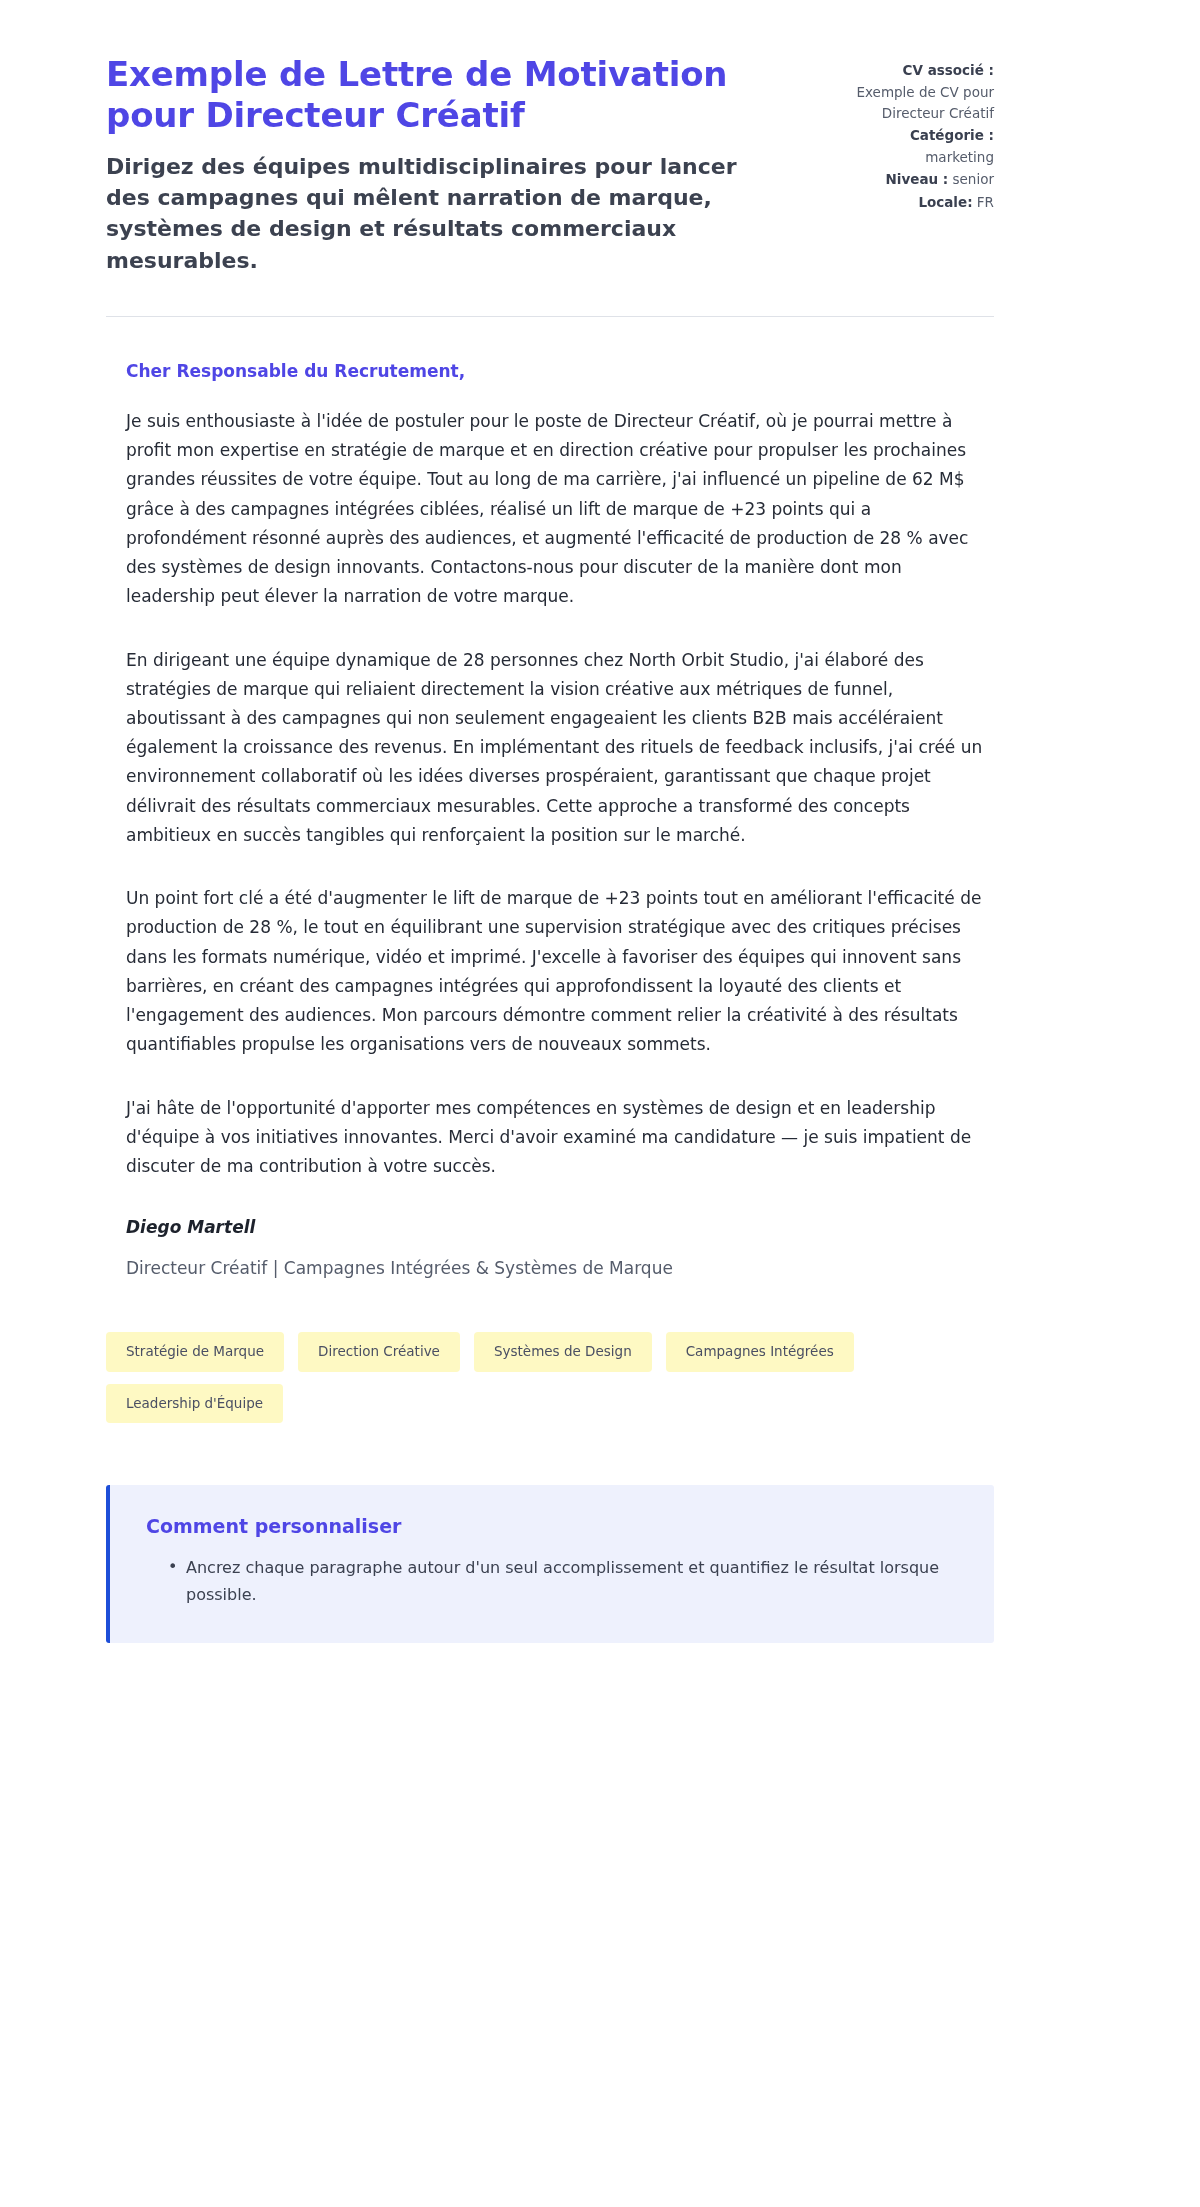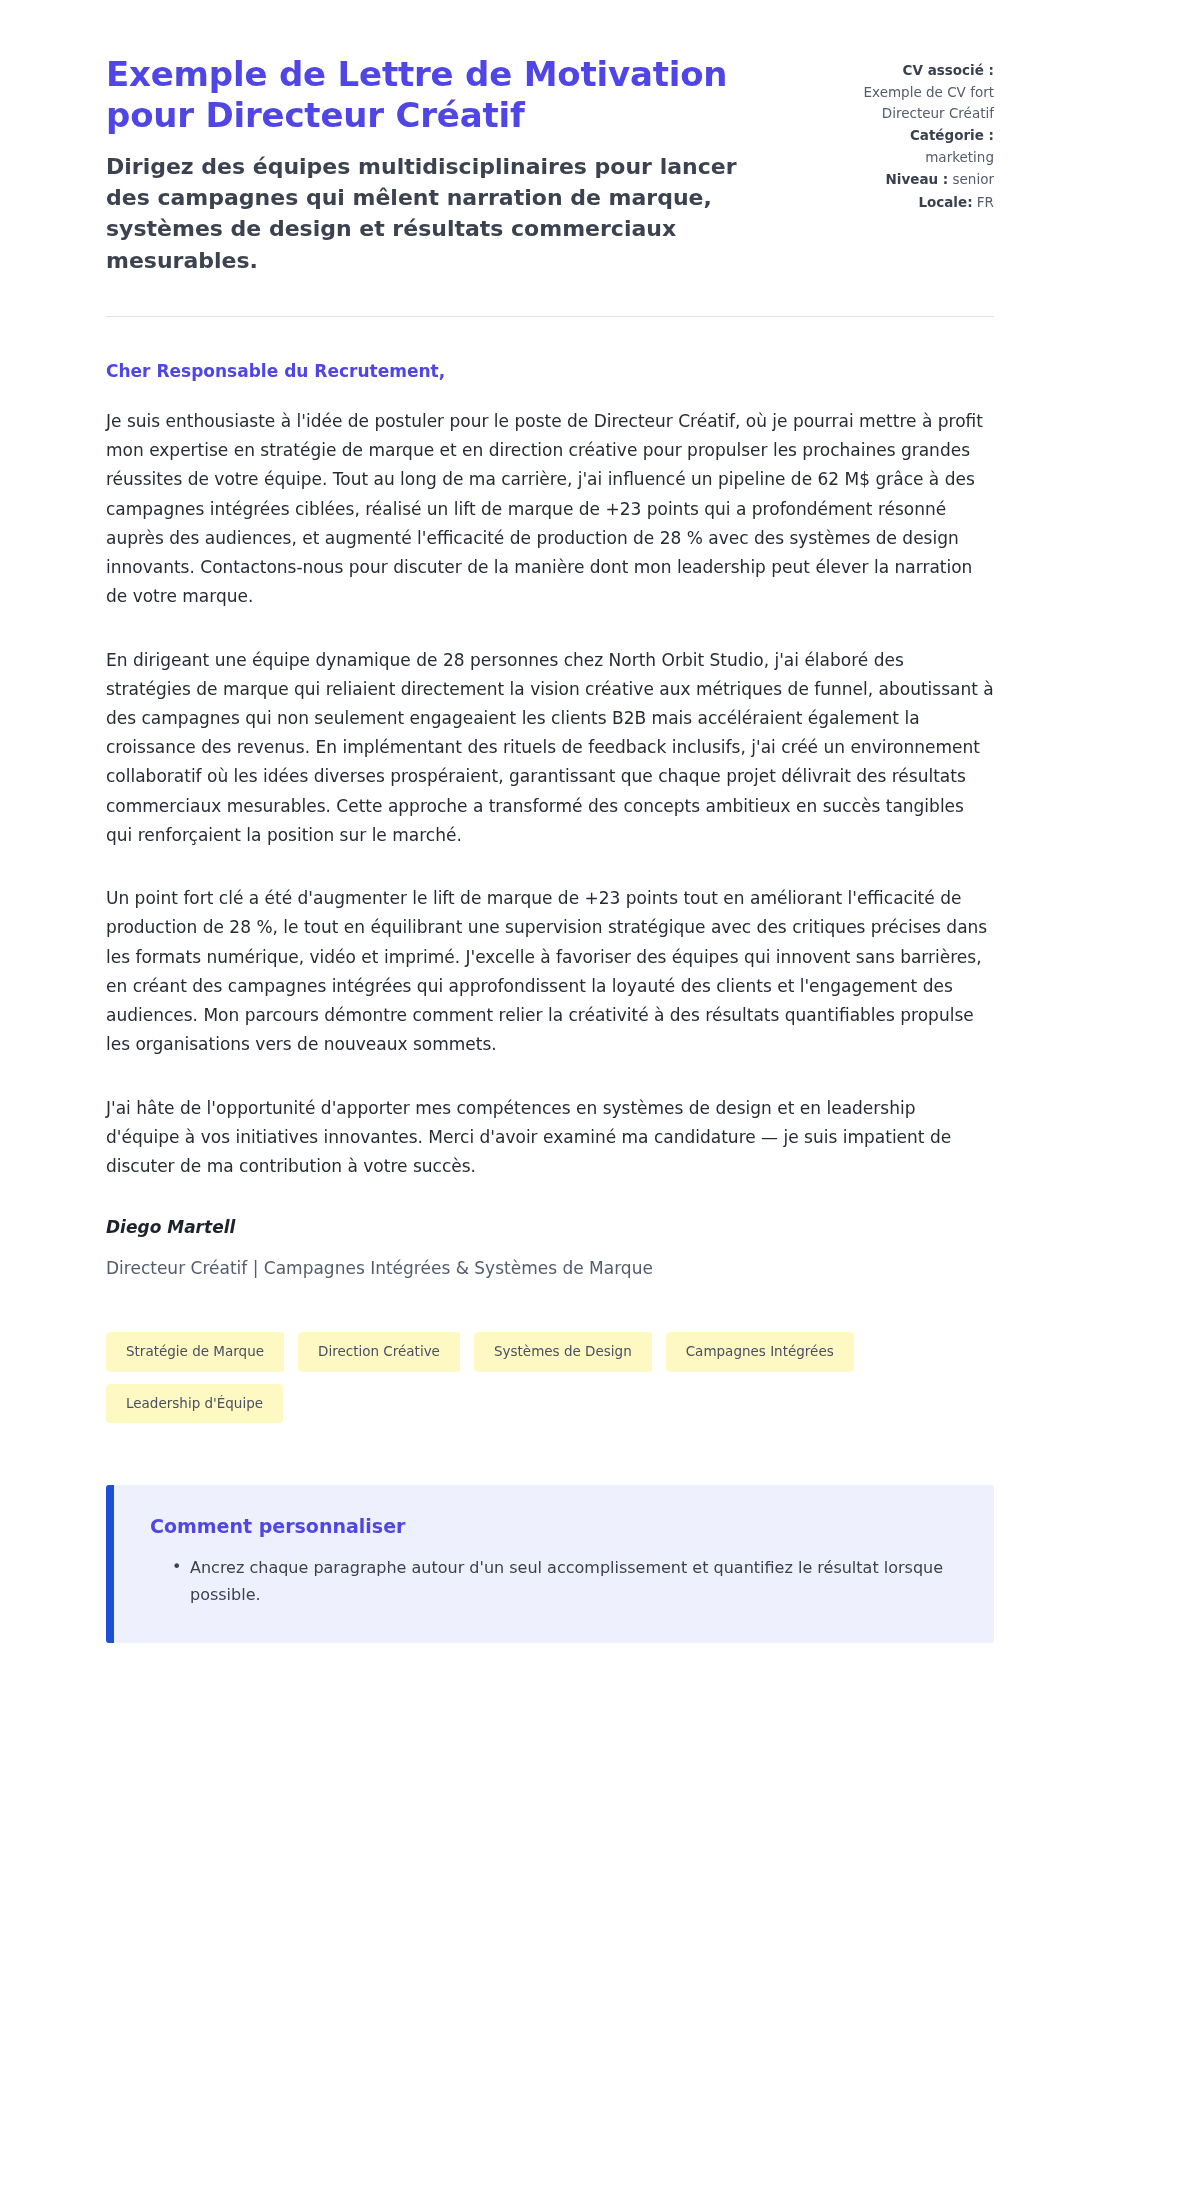--- a/index.html
+++ b/index.html
@@ -66,20 +66,21 @@
     color: #555c6b;
   }
   .rule {
     border: none;
     border-top: 1px solid #dfe2e8;
     margin: 40px 0 0 0;
   }
   
   .letter {
     padding-top: 44px;
+    margin-left: 20px;
   }
   .salutation {
     font-size: 17px;
     font-weight: 700;
     color: #4f46e5;
     margin: 0 0 26px 0;
   }
   .para {
     font-size: 17px;
     line-height: 1.72;
@@ -114,21 +115,21 @@
     font-size: 13.5px;
     line-height: 1;
     padding: 13px 20px;
     border-radius: 4px;
     white-space: nowrap;
   }
   
   .callout {
     margin-top: 62px;
     background: #eef1fd;
-    border-left: 8px solid #1d4ed8;
+    border-left: 4px solid #1d4ed8;
     border-radius: 3px;
     padding: 30px 36px 34px 36px;
     box-sizing: border-box;
   }
   .callout-title {
     font-size: 19px;
     font-weight: 700;
     color: #4f46e5;
     margin: 0 0 18px 0;
   }
@@ -163,21 +164,21 @@
   <div class="header">
     <div class="header-left">
       <h1 class="doc-title">Exemple de Lettre de Motivation pour Directeur Créatif</h1>
       <p class="doc-subtitle">Dirigez des équipes multidisciplinaires pour lancer des campagnes qui mêlent narration de marque, systèmes de design et résultats commerciaux mesurables.</p>
     </div>
     <div class="header-meta">
       <div class="meta-row">
         <span class="meta-label">CV associé :</span>
       </div>
       <div class="meta-row">
-        <span class="meta-value">Exemple de CV fort Directeur Créatif</span>
+        <span class="meta-value">Exemple de CV pour Directeur Créatif</span>
       </div>
       <div class="meta-row">
         <span class="meta-label">Catégorie :</span>
       </div>
       <div class="meta-row">
         <span class="meta-value">marketing</span>
       </div>
       <div class="meta-row">
         <span class="meta-label">Niveau :</span>
         <span class="meta-value">senior</span>

